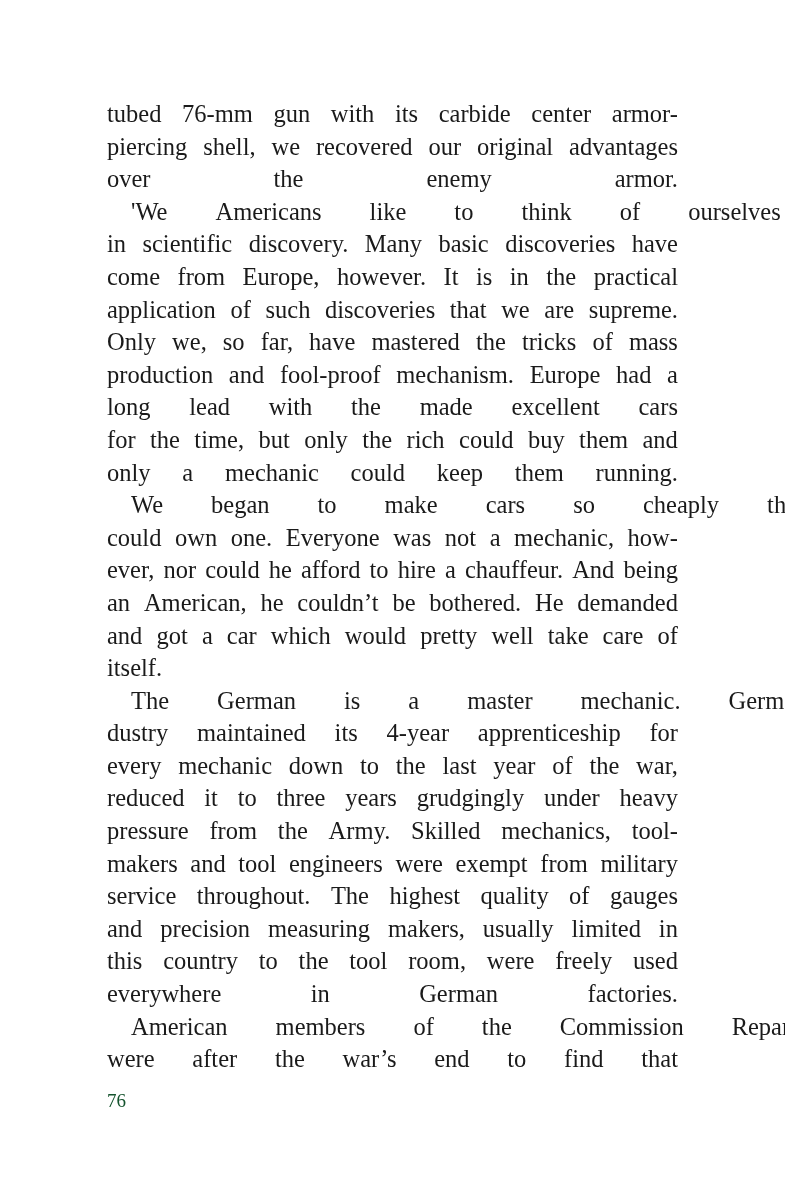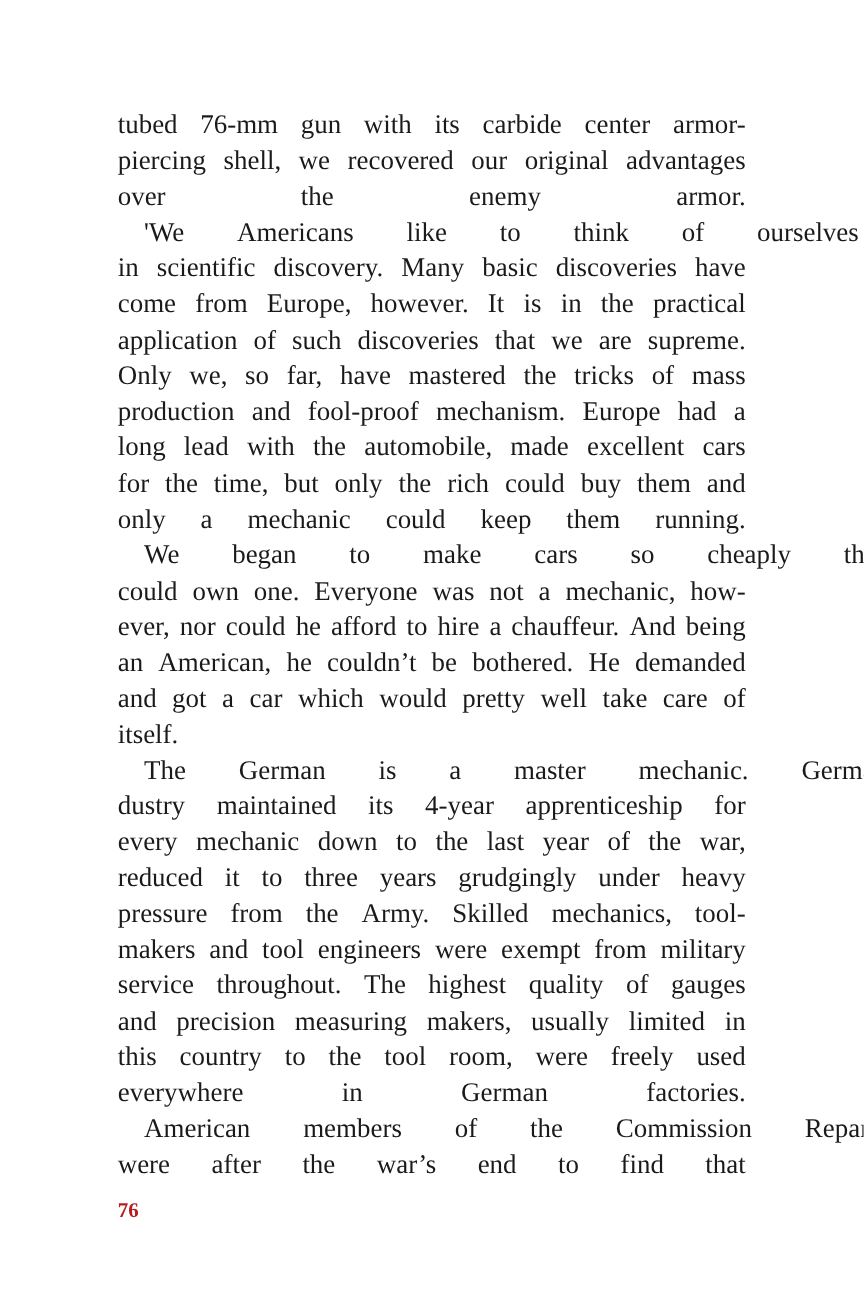--- a/index.html
+++ b/index.html
@@ -43,22 +43,22 @@
     }
     .jline.last {
       justify-content: space-between;
       gap: 0.28em;
     }
     .page-number {
       position: absolute;
       left: 107px;
       top: 1090px;
       font-size: 19px;
-      font-weight: bold;
-      color: #b91c1c;
+      font-weight: normal;
+      color: #14532d;
     }
   </style>
 </head>
 <body>
 
 <div class="page">
   <div class="text-block" id="text-block">
       <div>
         <div class="jline">
           <span>tubed</span>
@@ -147,21 +147,20 @@
           <span>mechanism.</span>
           <span>Europe</span>
           <span>had</span>
           <span>a</span>
         </div>
         <div class="jline">
           <span>long</span>
           <span>lead</span>
           <span>with</span>
           <span>the</span>
-          <span>automobile,</span>
           <span>made</span>
           <span>excellent</span>
           <span>cars</span>
         </div>
         <div class="jline">
           <span>for</span>
           <span>the</span>
           <span>time,</span>
           <span>but</span>
           <span>only</span>

